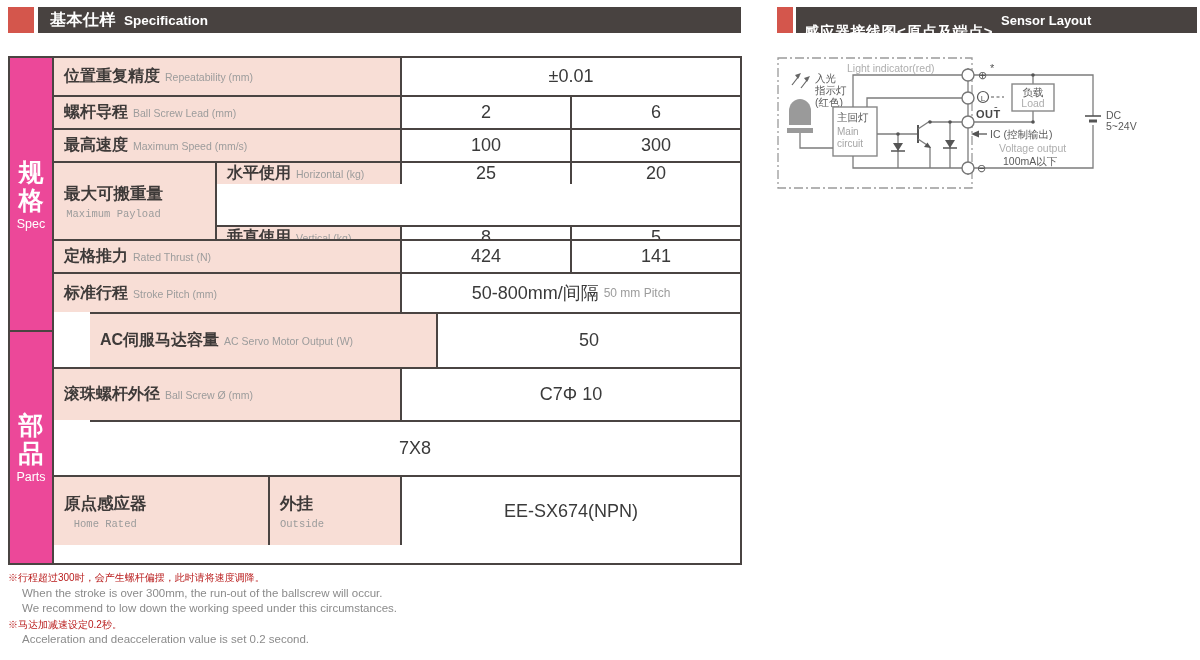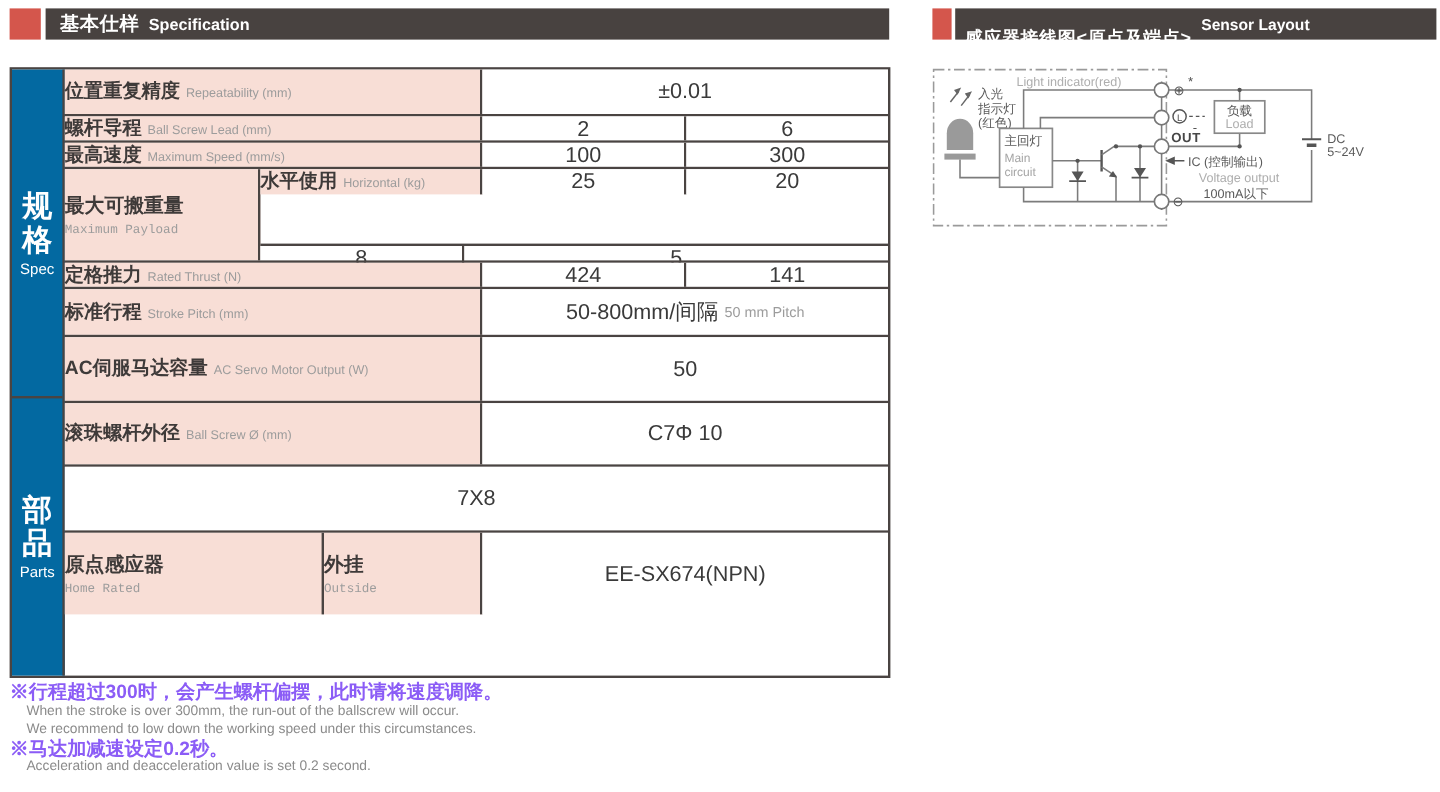--- a/index.html
+++ b/index.html
@@ -11,58 +11,58 @@
   .hdr-sq { position:absolute; background:#d4564c; }
   .hdr-bar { position:absolute; background:#484240; color:#fff; display:flex; align-items:center; padding-left:12px; gap:8px; white-space:nowrap;text-align:right; }
   .hdr-zh { font-size:16px; font-weight:700; letter-spacing:0.5px; }
   .hdr-en { font-size:13.5px; font-weight:600; }
   .hdr-bar.right .hdr-zh { font-size:15px;margin-top:24px; }
   .hdr-bar.right .hdr-en { font-size:13px; }
 
   
   .spec-table { position:absolute; left:8px; top:56px; width:734px; height:509px;
                 border:2px solid #4a4442; display:flex; background:#fff; }
-  .strip { width:44px; border-right:2px solid #4a4442; display:flex; flex-direction:column; background:#0369a1; }
+  .strip { width:44px; border-right:2px solid #4a4442; display:flex; flex-direction:column; background:#ec4899; }
   .strip-cell { display:flex; flex-direction:column; align-items:center; justify-content:center; color:#fff; }
   .strip-cell.a { height:272px; }
   .strip-cell.b { flex:1; border-top:2px solid #4a4442; }
   .strip-zh { font-size:25px; font-weight:700; width:27px; line-height:1.12; word-break:break-all; text-align:center; }
   .strip-en { font-size:12.5px; margin-top:3px; }
 
   .rows { flex:1; display:flex; flex-direction:column; }
   .trow { display:flex; border-top:2px solid #4a4442; }
   .trow.first { border-top:none; }
-  .h37{height:37px;} .h39{height:22px;} .h40{height:40px;} .h78{height:78px;}
-  .h55{height:55px;} .h53{height:53px;} .h70{height:70px;}
-
-  .lbl { background:#f8ded6; border-right:2px solid #4a4442; display:flex; align-items:center; padding-left:0; }
+  .h37{height:37px;} .h39{height:33px;} .h40{height:40px;} .h78{height:78px;}
+  .h55{height:55px;margin-left:36px;} .h53{height:53px;} .h70{height:70px;}
+
+  .lbl { background:#f8ded6; border-right:2px solid #4a4442; display:flex; align-items:center; padding-left:10px; }
   .lbl-inner { display:flex; align-items:baseline; gap:5px; flex-wrap:wrap; }
   .lbl.stacked .lbl-inner { display:block;font-family:Liberation Mono, monospace; }
   .lbl-full { flex:0 0 348px; }
   .lbl-a    { flex:0 0 163px; }
   .lbl-sub  { flex:0 0 185px; }
   .lbl-a2   { flex:0 0 216px; }
   .lbl-b2   { flex:0 0 132px; }
   .zh { font-size:16px; font-weight:600; color:#3e3a39; }
-  .en { font-size:10.5px; color:#9c9c9c; }
+  .en { font-size:10.5px; color:#9c9c9c;text-align:center; }
   .lbl.stacked .zh { display:block; font-size:16.5px; }
   .lbl.stacked .en { display:block; margin-top:3px; }
 
   .val { flex:1; display:flex; align-items:center; justify-content:center;
          font-size:18px; font-weight:500; color:#3a3a3a; background:#fff; }
   .val-1 { flex:0 0 170px; border-right:2px solid #4a4442; }
   .val-sub { font-size:12px; font-weight:400; color:#9c9c9c; margin-left:5px; }
 
   .subcol { flex:1; display:flex; flex-direction:column;gap:41px; }
   .subrow { flex:1; display:flex; }
   .subrow + .subrow { border-top:2px solid #4a4442; }
 
   
   .notes { position:absolute; left:8px; top:570px; }
-  .note-red  { color:#8b5cf6; font-size:16px; font-weight:700; line-height:15.5px; }
+  .note-red  { color:#b91c1c; font-size:10px; font-weight:400; line-height:15.5px; }
   .note-gray { color:#8b8b8b; font-size:11.5px; line-height:15.5px; padding-left:14px; }
 
   
   .diagram { position:absolute; left:775px; top:48px; }
   .wire { stroke:#7c7c7c; stroke-width:1.3; fill:none; }
   .t-dark { font-size:10.5px; fill:#5a5a5a; }
   .t-gray { font-size:10px; fill:#a5a5a5; }
   .t-lightgray { font-size:10.5px; fill:#aeaeae; }
   .t-sym { font-size:11px; fill:#555; }
   .t-out { font-size:11px; font-weight:700; fill:#474747; letter-spacing:0.5px; }
@@ -142,20 +142,26 @@
             <div class="lbl lbl-sub">
                 <div class="lbl-inner">
               <span class="zh">水平使用</span>
               <span class="en">Horizontal (kg)</span>
             </div>
               </div>
             <div class="val val-1">25</div>
             <div class="val">20</div>
           </div>
           <div class="subrow">
+            <div class="lbl lbl-sub">
+                <div class="lbl-inner">
+              <span class="zh">垂直使用</span>
+              <span class="en">Vertical (kg)</span>
+            </div>
+              </div>
             <div class="val val-1">8</div>
             <div class="val">5</div>
           </div>
         </div>
       </div>
 
       <div class="trow h39">
         <div class="lbl lbl-full">
             <div class="lbl-inner">
           <span class="zh">定格推力</span>

